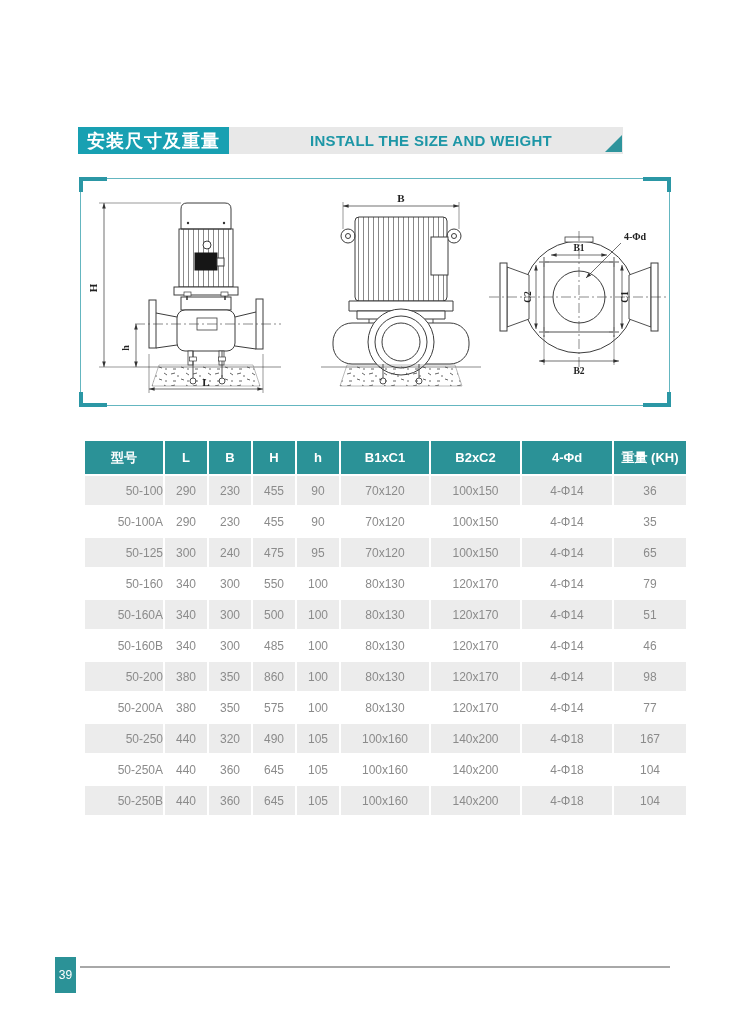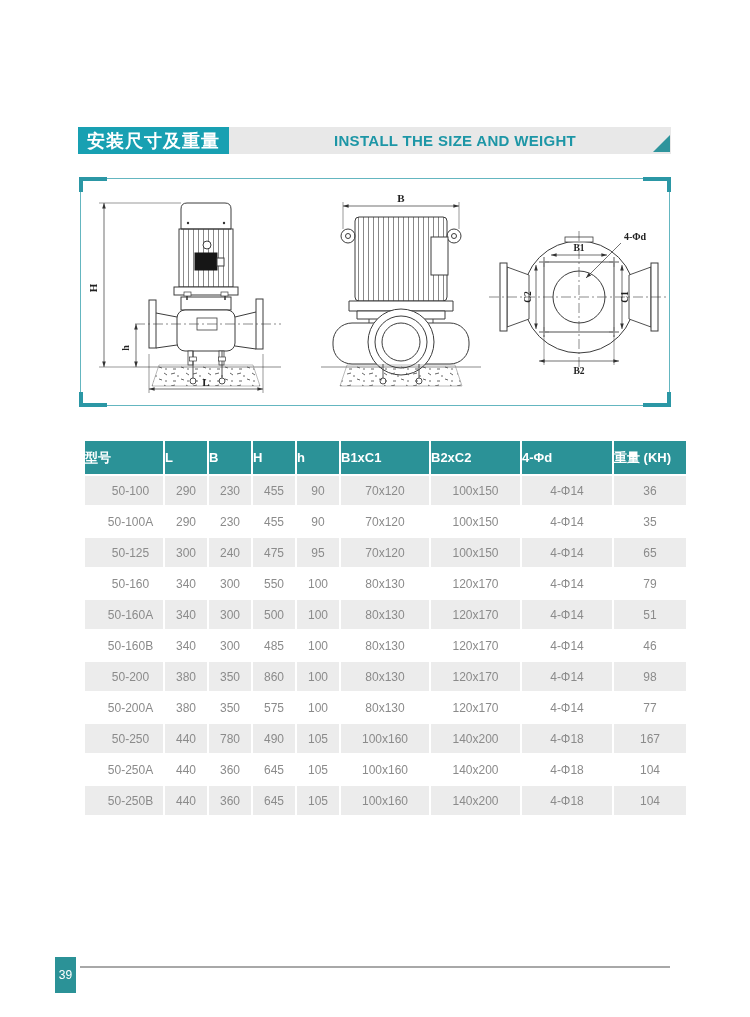--- a/index.html
+++ b/index.html
@@ -2,21 +2,21 @@
 <html><head>
 <meta charset="utf-8">
 <style>
   * { margin:0; padding:0; box-sizing:border-box; }
   html,body { background:#fff; }
   .page {
     position:relative; width:750px; height:1017px; background:#fff;
     font-family:"Liberation Sans", sans-serif; overflow:hidden;
   }
   
-  .section-header { position:absolute; left:78px; top:127px; width:593px; height:27px; display:flex; }
+  .section-header { position:absolute; left:78px; top:127px; width:545px; height:27px; display:flex; }
   .title-zh-box {
     background:var(--accent,#18a0b2); color:#fff; font-size:18px; font-weight:bold;
     display:flex; align-items:center; padding:0 9px; letter-spacing:1px; white-space:nowrap;
   }
   .title-en-bar {
     flex:1; background:#e8e8e8; color:var(--accent-text,#1d96a6); font-weight:bold;
     font-size:15px; display:flex; align-items:center; padding-left:10px;
     letter-spacing:0.3px; position:relative;justify-content:center;
   }
   .corner-triangle {
@@ -35,28 +35,28 @@
   .corner.br { right:-2px; bottom:-2px; border-right:4px solid var(--corner,#2b97a5); border-bottom:4px solid var(--corner,#2b97a5); }
   .diagram-svg { position:absolute; left:0; top:0; width:588px; height:226px; }
   .diagram-svg text { font-family:"Liberation Serif", serif; font-weight:bold; fill:#222; }
   
   .spec-table {
     position:absolute; left:83px; top:439px; width:591px;
     border-collapse:separate; border-spacing:2px; table-layout:fixed;
   }
   .spec-table th {
     background:var(--table-head,#2b9297); color:#fff; font-size:13px; font-weight:bold;
-    height:33px; text-align:left; vertical-align:middle;
+    height:33px; text-align:center; vertical-align:middle;
   }
   .spec-table td {
     height:29px; font-size:12px; color:#8b8b8b; text-align:center; vertical-align:middle;
   }
   .spec-table tbody tr:nth-child(odd) td { background:#ececec; }
   .spec-table tbody tr:nth-child(even) td { background:#fff; }
-  .spec-table td:first-child { text-align:center; padding-left:13px; }
+  .spec-table td:first-child { text-align:right; padding-left:13px; }
   
   .page-num-box {
     position:absolute; left:55px; top:957px; width:21px; height:36px;
     background:var(--table-head,#2b9297); color:#fff; font-size:12px;
     display:flex; align-items:center; justify-content:center;
   }
   .footer-line { position:absolute; left:80px; top:966px; width:590px; height:2px; background:#a8a8a8; }
 </style>
 </head>
 <body>
@@ -344,21 +344,21 @@
           <td>575</td>
           <td>100</td>
           <td>80x130</td>
           <td>120x170</td>
           <td>4-Φ14</td>
           <td>77</td>
         </tr>
         <tr>
           <td>50-250</td>
           <td>440</td>
-          <td>780</td>
+          <td>320</td>
           <td>490</td>
           <td>105</td>
           <td>100x160</td>
           <td>140x200</td>
           <td>4-Φ18</td>
           <td>167</td>
         </tr>
         <tr>
           <td>50-250A</td>
           <td>440</td>

